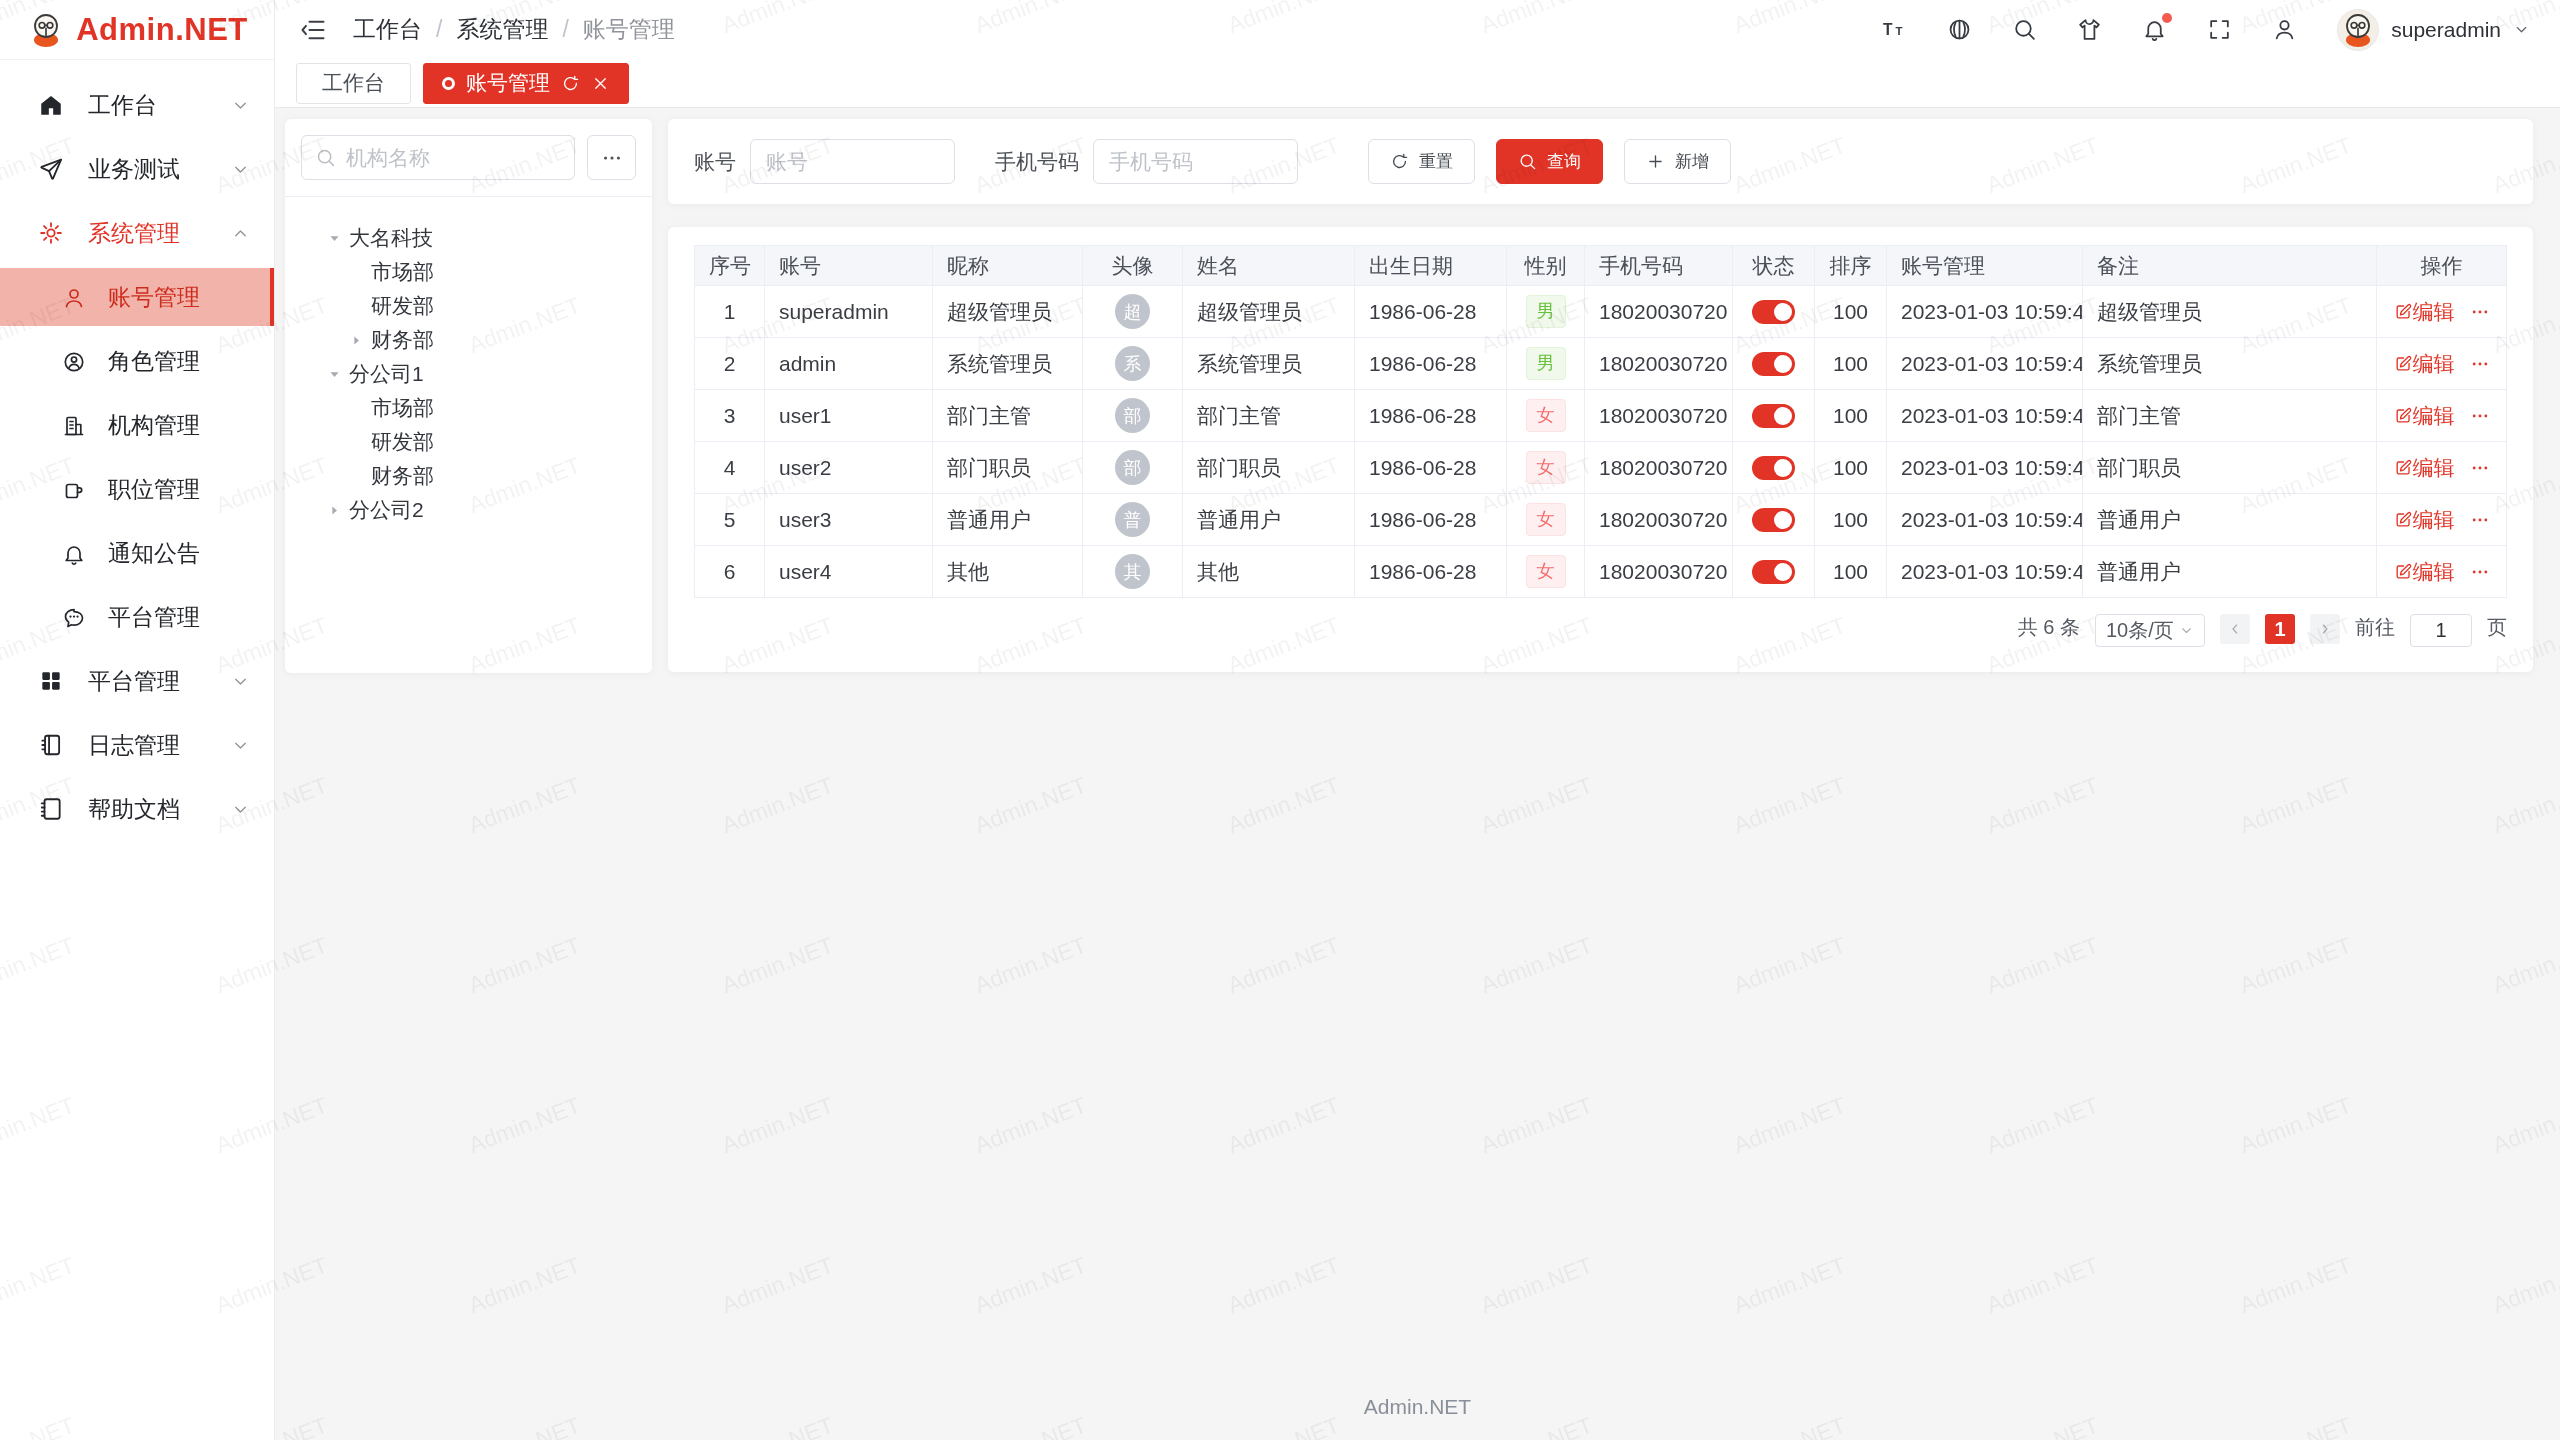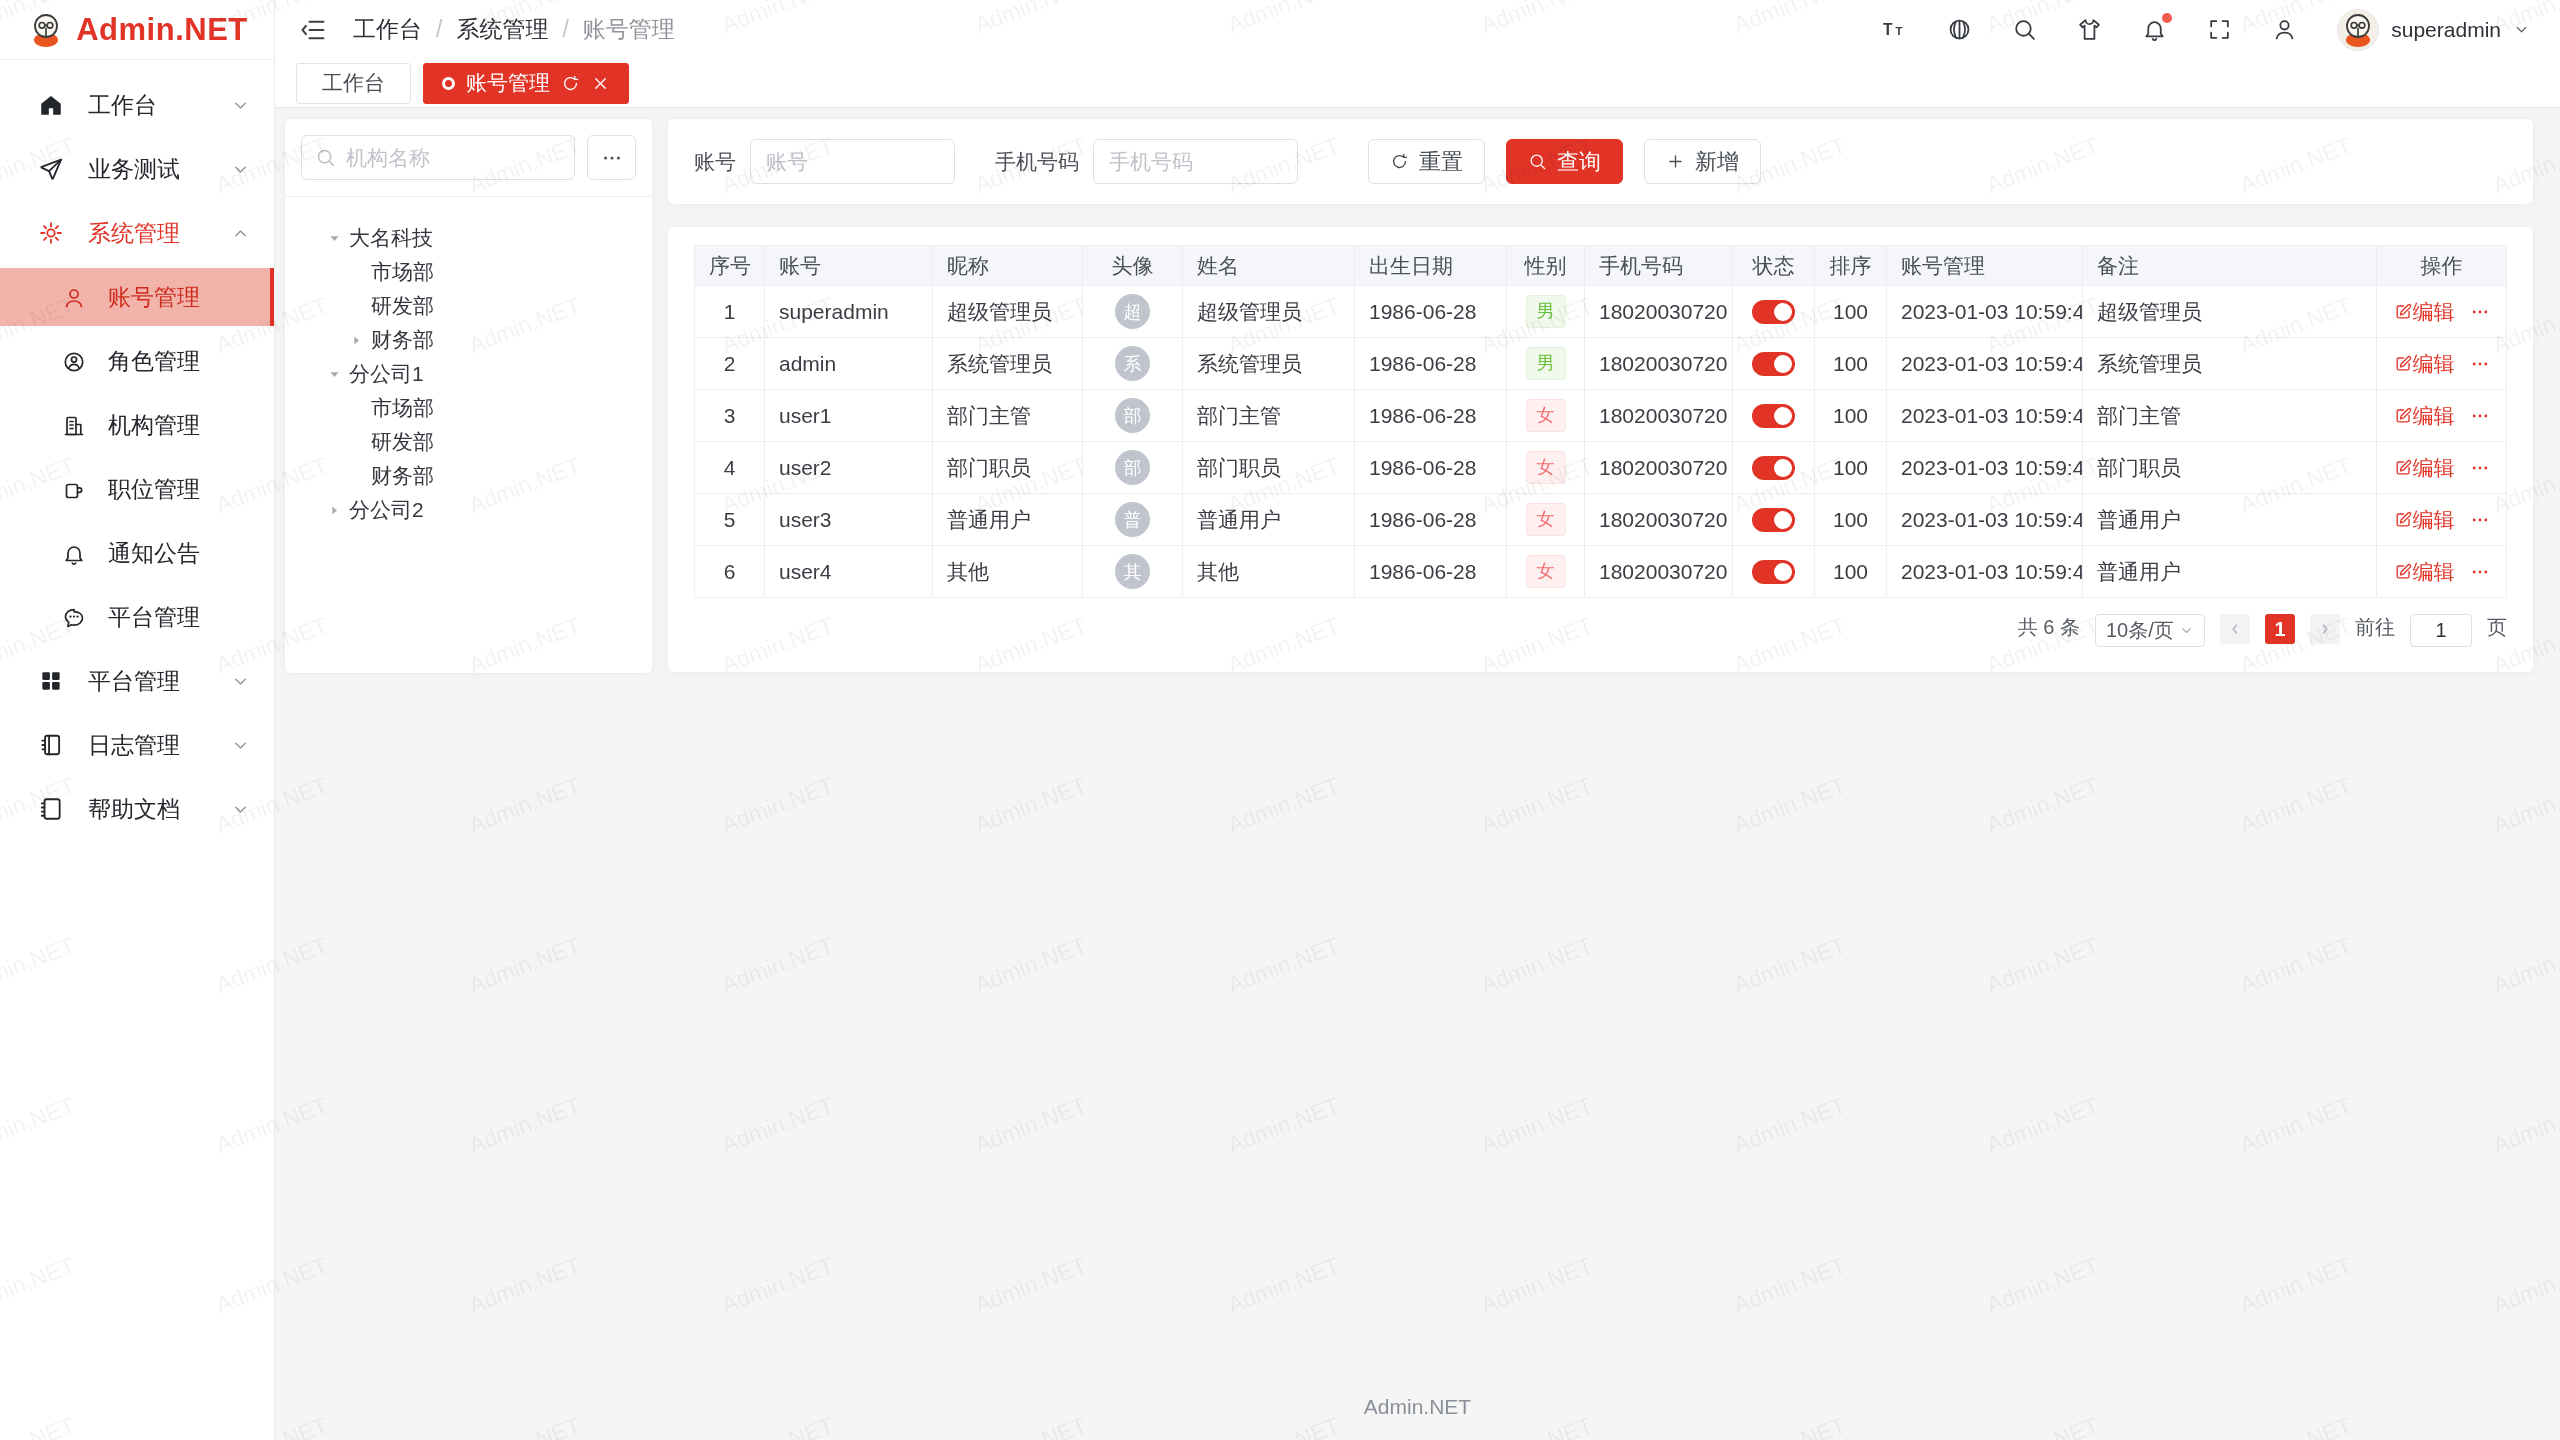--- a/index.html
+++ b/index.html
@@ -71,21 +71,21 @@
   .tree-row.lv0 { padding-left:34px; }
   .tree-row.lv1 { padding-left:56px; }
 
   .right-col { flex:1; display:flex; flex-direction:column; gap:23px; }
   .filter-card { height:85px; display:flex; align-items:center; padding:0 26px; }
   .f-label { font-size:21px; color:#4c5057; margin-right:14px; }
   .f-input { width:205px; height:45px; border:1px solid #dcdfe6; border-radius:6px; padding:0 15px; font-size:21px; color:#303133; outline:none; font-family:inherit; }
   .f-input::placeholder { color:#bfc3c9; }
   .f-gap { width:40px; }
   .btns { margin-left:70px; display:flex; gap:21px; }
-  .btn { height:45px; border-radius:6px; border:1px solid #dcdfe6; background:#fff; color:#474c53; font-size:22px; padding:0 21px; display:flex; align-items:center; gap:10px; cursor:pointer; font-family:inherit; }
+  .btn { height:45px; border-radius:6px; border:1px solid #dcdfe6; background:#fff; color:#474c53; font-size:17px; padding:0 21px; display:flex; align-items:center; gap:10px; cursor:pointer; font-family:inherit; }
   .btn svg { width:19px; height:19px; }
   .btn.primary { background:var(--primary); border-color:var(--primary); color:#fff; }
 
   .table-card { height:445px; padding:18px 26px; }
   table { width:100%; border-collapse:collapse; table-layout:fixed; font-size:21px; color:#3a3e44; }
   th,td { border:1px solid #ebeef5; padding:0 14px; text-align:left; overflow:hidden; white-space:nowrap; }
   th { background:#f5f6fa; height:40px; font-weight:500; color:#4b5058; }
   td { height:52px; }
   .c { text-align:center; }
   .avatar-cell { display:inline-flex; width:35px; height:35px; border-radius:50%; background:#c0c4cc; color:#fff; font-size:18px; align-items:center; justify-content:center; vertical-align:middle; }

